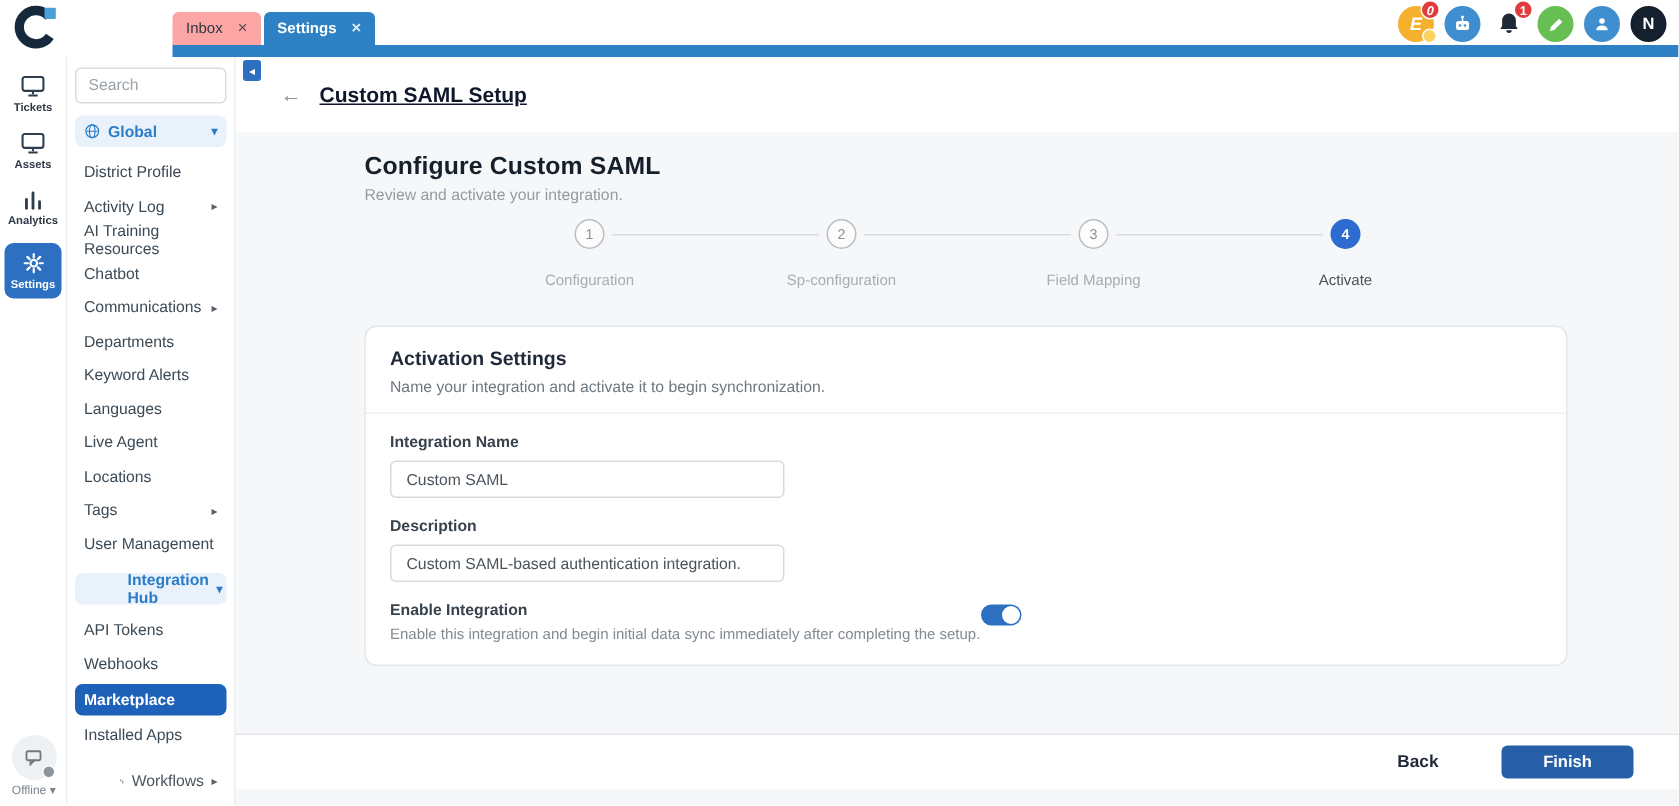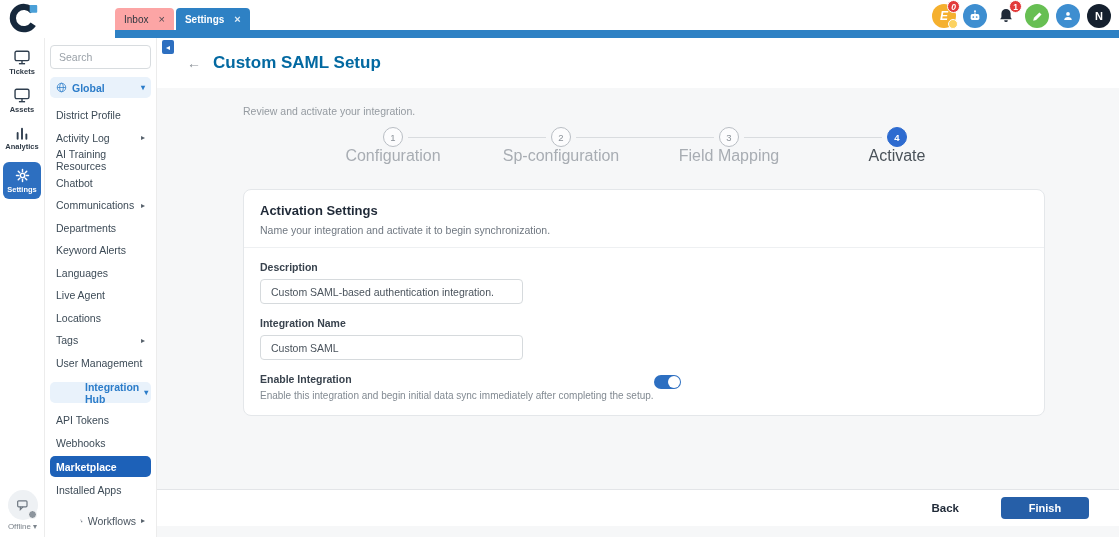--- a/index.html
+++ b/index.html
@@ -47,31 +47,31 @@
   .nav-item .chev { margin-left:auto; font-size:8px; color:#55606a; }
   .nav-item.selected { background:#1d61b8; color:#fff; font-weight:bold; height:21px; margin:2px 0; }
   .nav-item.grouped { color:#4a5560; }
   .gap-top { margin-top:8px;padding-left:30px; }
 
   
   .main { position:absolute; top:38px; left:157px; right:0; bottom:0; background:#f6f7f8; z-index:10; }
   .collapse-btn { position:absolute; left:5px; top:2px; width:12px; height:14px; background:#2d6fc0; border-radius:2px; color:#fff; font-size:8px; display:flex; align-items:center; justify-content:center; cursor:pointer; z-index:5; }
   .page-header { height:50px; background:#fff; display:flex; align-items:center; padding-left:30px; gap:12px; }
   .back-arrow { font-size:14px; color:#8b9299; cursor:pointer; }
-  .page-title { font-size:17px; font-weight:bold; color:#0369a1; }
+  .page-title { font-size:14px; font-weight:bold; color:#0f172a;text-decoration:underline; }
   .content { padding:14px 0 0 86px; }
   .content h2 { font-size:16.5px; font-weight:bold; color:#16202b; letter-spacing:.1px; }
   .content .subhead { font-size:10.5px; color:#959ba1; margin-top:3px; }
 
   
   .stepper { display:flex; width:672px; margin:10px 0 0 66px; }
   .step { flex:1; position:relative; display:flex; flex-direction:column; align-items:center; }
   .step:not(:first-child)::before { content:""; position:absolute; top:10px; left:calc(-50% + 15px); width:calc(100% - 30px); height:1px; background:#d9dcdf; }
   .step-circle { width:20px; height:20px; border-radius:50%; border:1px solid #b9bec4; background:#fcfcfd; color:#8b9299; font-size:9.5px; display:flex; align-items:center; justify-content:center; z-index:1; cursor:pointer; }
-  .step-label { font-size:16px; color:#a8adb3; margin-top:0; }
+  .step-label { font-size:10px; color:#a8adb3; margin-top:16px; }
   .step.active .step-circle { background:#2d6bd0; border-color:#2d6bd0; color:#fff; font-weight:bold; }
   .step.active .step-label { color:#4a5259; }
 
   
   .card { width:802px; background:#fff; border:1px solid #e4e7ea; border-radius:8px; margin-top:24px; }
   .card-head { padding:13px 16px 11px 16px; border-bottom:1px solid #eef0f2; }
   .card-title { font-size:13px; font-weight:bold; color:#1f2937; }
   .card-sub { font-size:10.5px; color:#6f7780; margin-top:6px; }
   .card-body { padding:13px 16px 14px 16px; }
   .field { margin-bottom:13px; }
@@ -298,20 +298,21 @@
 
 <div class="main">
   <div class="collapse-btn">◂</div>
 
   <div class="page-header">
     <span class="back-arrow">←</span>
     <span class="page-title">Custom SAML Setup</span>
   </div>
 
   <div class="content">
+    <h2>Configure Custom SAML</h2>
     <div class="subhead">Review and activate your integration.</div>
 
     <div class="stepper">
       <div class="step">
         <div class="step-circle">1</div>
         <div class="step-label">Configuration</div>
       </div>
       <div class="step">
         <div class="step-circle">2</div>
         <div class="step-label">Sp-configuration</div>
@@ -326,26 +327,26 @@
       </div>
     </div>
 
     <div class="card">
       <div class="card-head">
         <div class="card-title">Activation Settings</div>
         <div class="card-sub">Name your integration and activate it to begin synchronization.</div>
       </div>
       <div class="card-body">
         <div class="field">
+          <label>Integration Name</label>
+          <input type="text" value="Custom SAML" style="">
+        </div>
+        <div class="field">
           <label>Description</label>
           <input type="text" value="Custom SAML-based authentication integration." style="">
-        </div>
-        <div class="field">
-          <label>Integration Name</label>
-          <input type="text" value="Custom SAML" style="">
         </div>
         <div class="toggle-row">
           <div>
             <div class="t-label">Enable Integration</div>
             <div class="t-help">Enable this integration and begin initial data sync immediately after completing the setup.</div>
           </div>
           <div class="switch">
               <div class="knob"></div>
             </div>
         </div>

